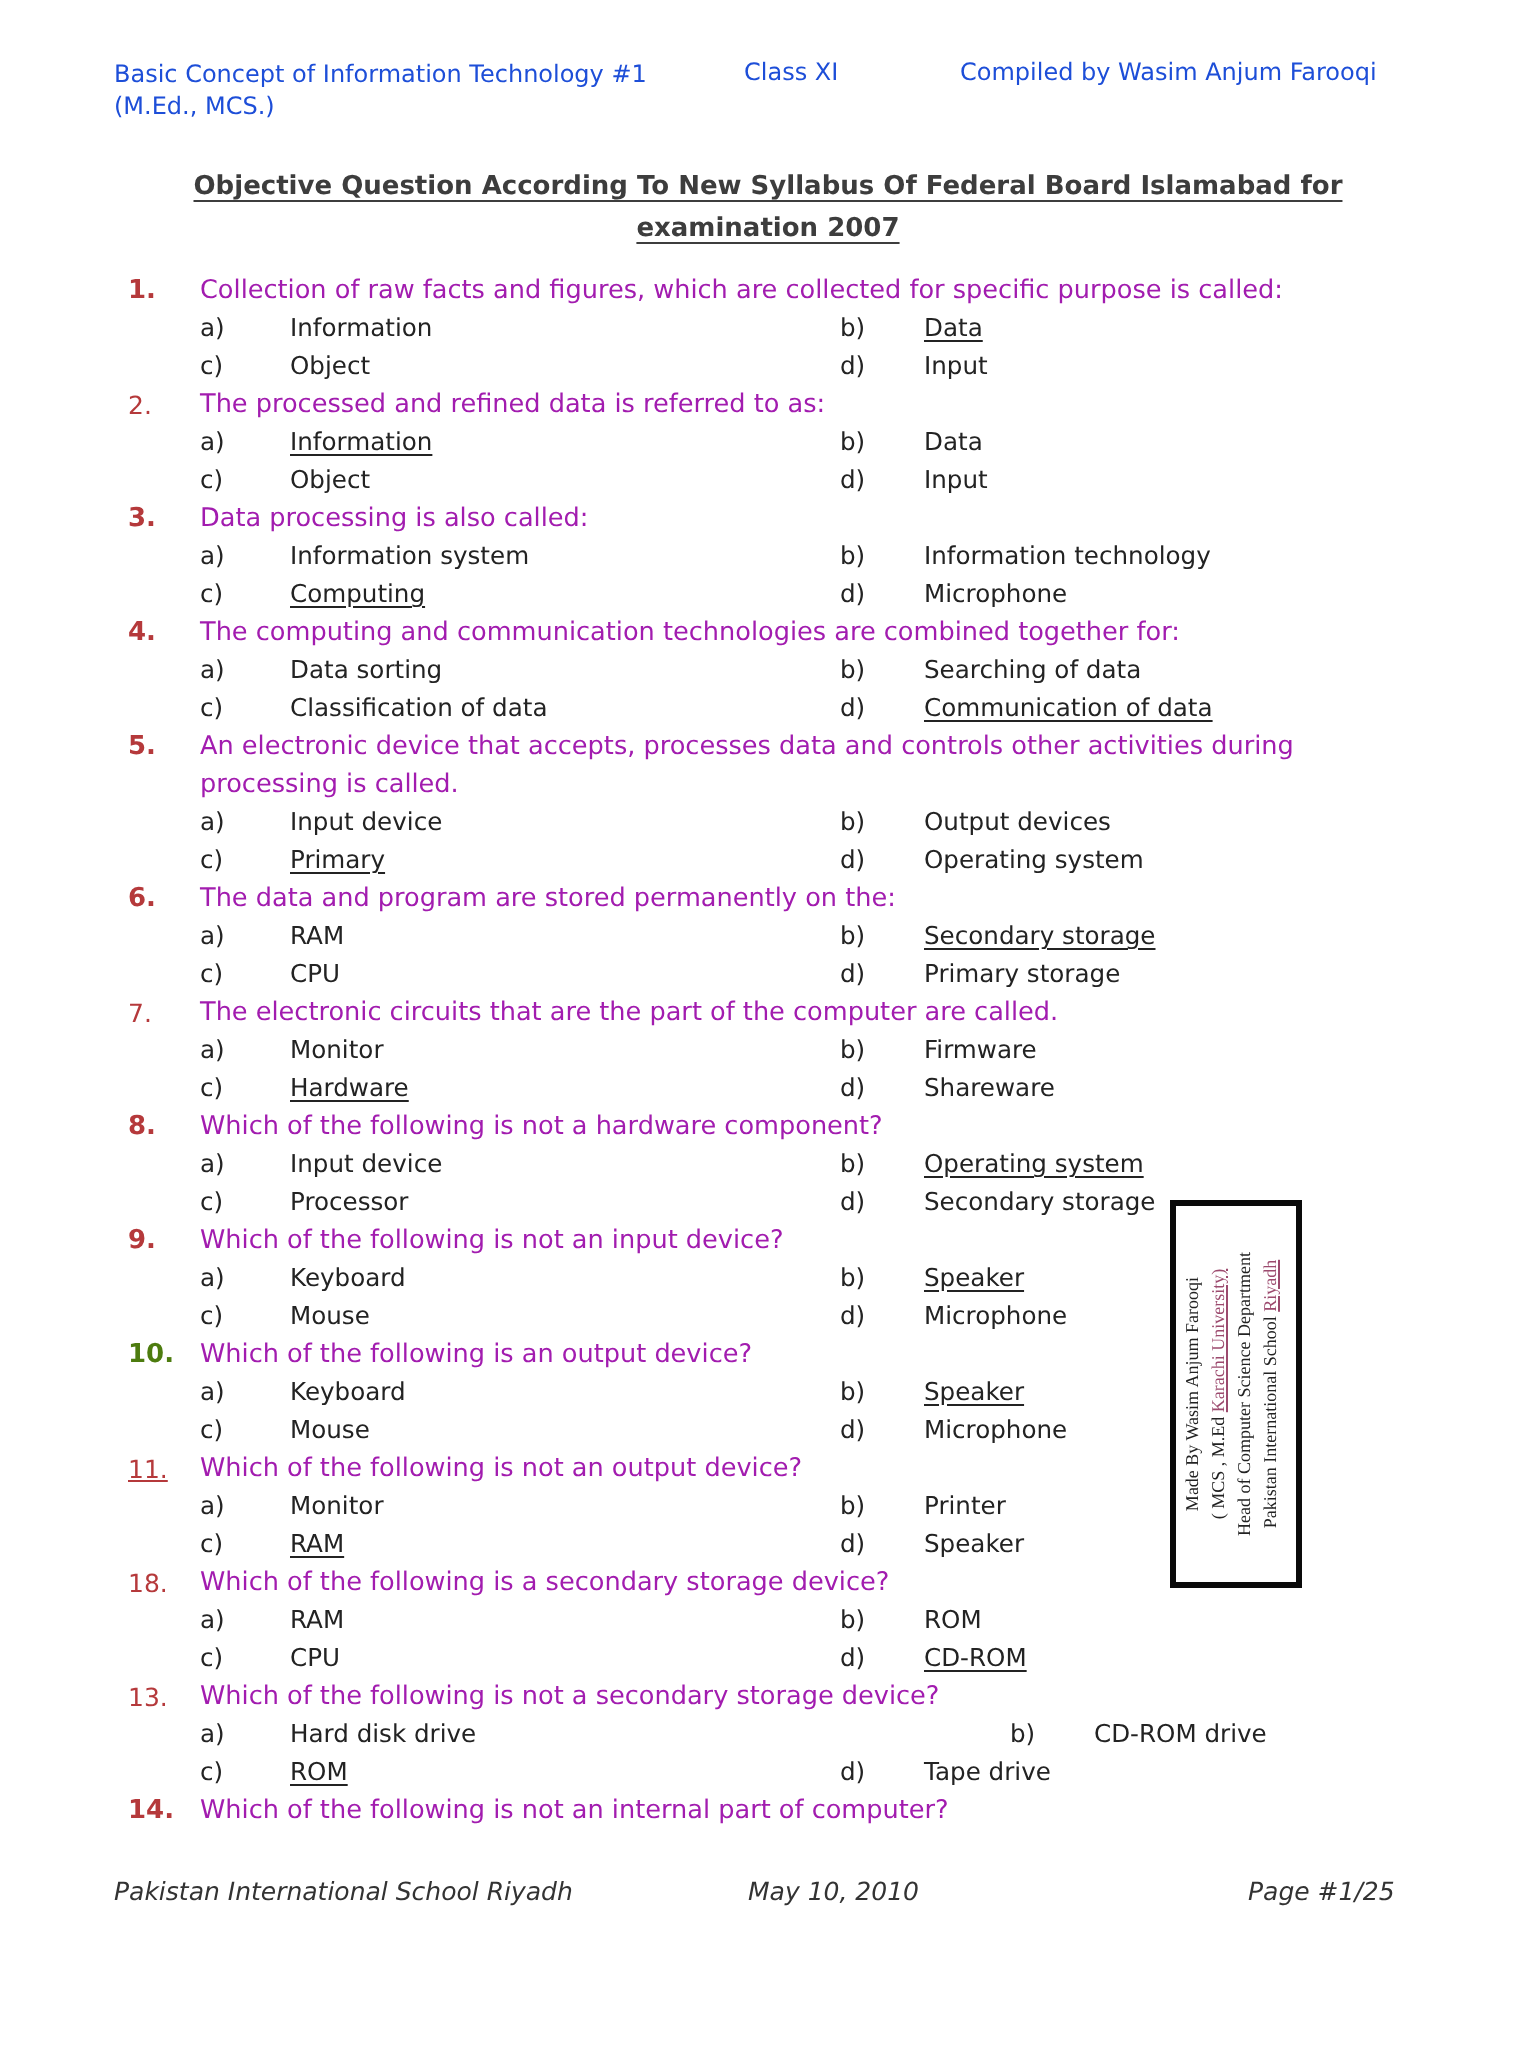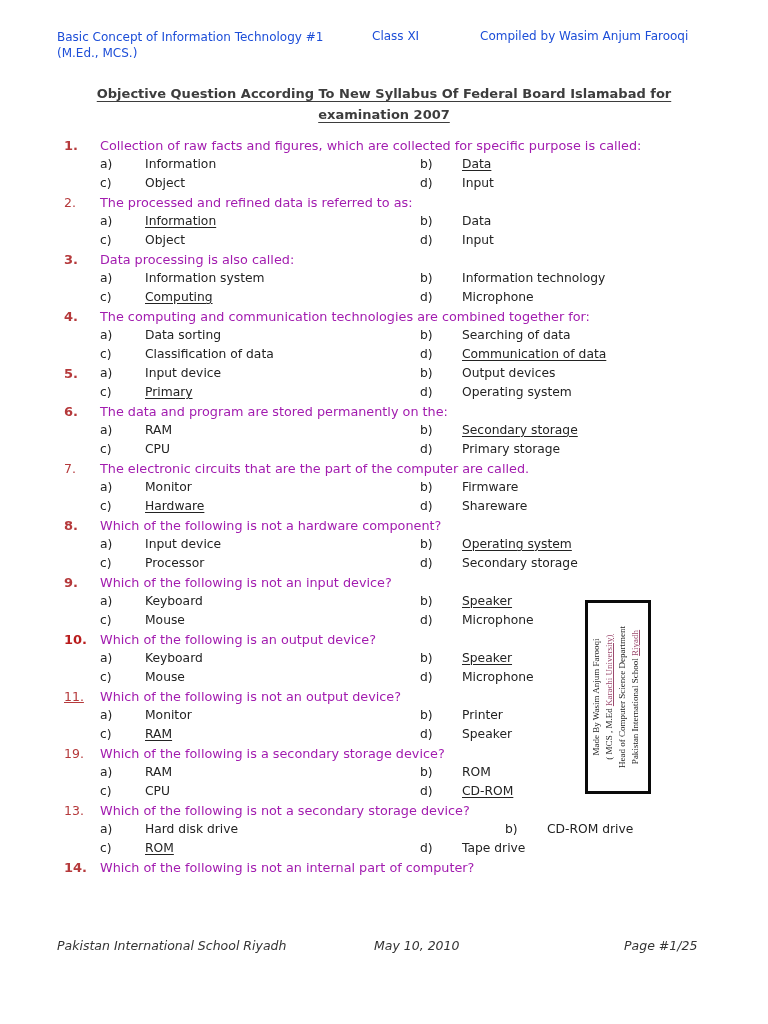--- a/index.html
+++ b/index.html
@@ -157,20 +157,21 @@
           <span class="opt-text">Classification of data</span>
         </span>
         <span class="cell cell-r">
           <span class="letter">d)</span>
           <span class="opt-text u">Communication of data</span>
         </span>
       </div>
     </div>
     <div class="question">
       <span class="q-num b" style="color: rgb(181, 57, 59);">5.</span>
+      <div class="q-text">An electronic device that accepts, processes data and controls other activities during processing is called.</div>
       <div class="opt-row">
         <span class="cell cell-l">
           <span class="letter">a)</span>
           <span class="opt-text">Input device</span>
         </span>
         <span class="cell cell-r">
           <span class="letter">b)</span>
           <span class="opt-text">Output devices</span>
         </span>
       </div>
@@ -275,21 +276,21 @@
           <span class="letter">c)</span>
           <span class="opt-text">Mouse</span>
         </span>
         <span class="cell cell-r">
           <span class="letter">d)</span>
           <span class="opt-text">Microphone</span>
         </span>
       </div>
     </div>
     <div class="question">
-      <span class="q-num b" style="color: #b91c1c;">10.</span>
+      <span class="q-num b" style="color: #4d7c0f;">10.</span>
       <div class="q-text">Which of the following is an output device?</div>
       <div class="opt-row">
         <span class="cell cell-l">
           <span class="letter">a)</span>
           <span class="opt-text">Keyboard</span>
         </span>
         <span class="cell cell-r">
           <span class="letter">b)</span>
           <span class="opt-text u">Speaker</span>
         </span>
@@ -323,21 +324,21 @@
           <span class="letter">c)</span>
           <span class="opt-text u">RAM</span>
         </span>
         <span class="cell cell-r">
           <span class="letter">d)</span>
           <span class="opt-text">Speaker</span>
         </span>
       </div>
     </div>
     <div class="question">
-      <span class="q-num" style="color: rgb(181, 57, 59);">19.</span>
+      <span class="q-num" style="color: rgb(181, 57, 59);">18.</span>
       <div class="q-text">Which of the following is a secondary storage device?</div>
       <div class="opt-row">
         <span class="cell cell-l">
           <span class="letter">a)</span>
           <span class="opt-text">RAM</span>
         </span>
         <span class="cell cell-r">
           <span class="letter">b)</span>
           <span class="opt-text">ROM</span>
         </span>

